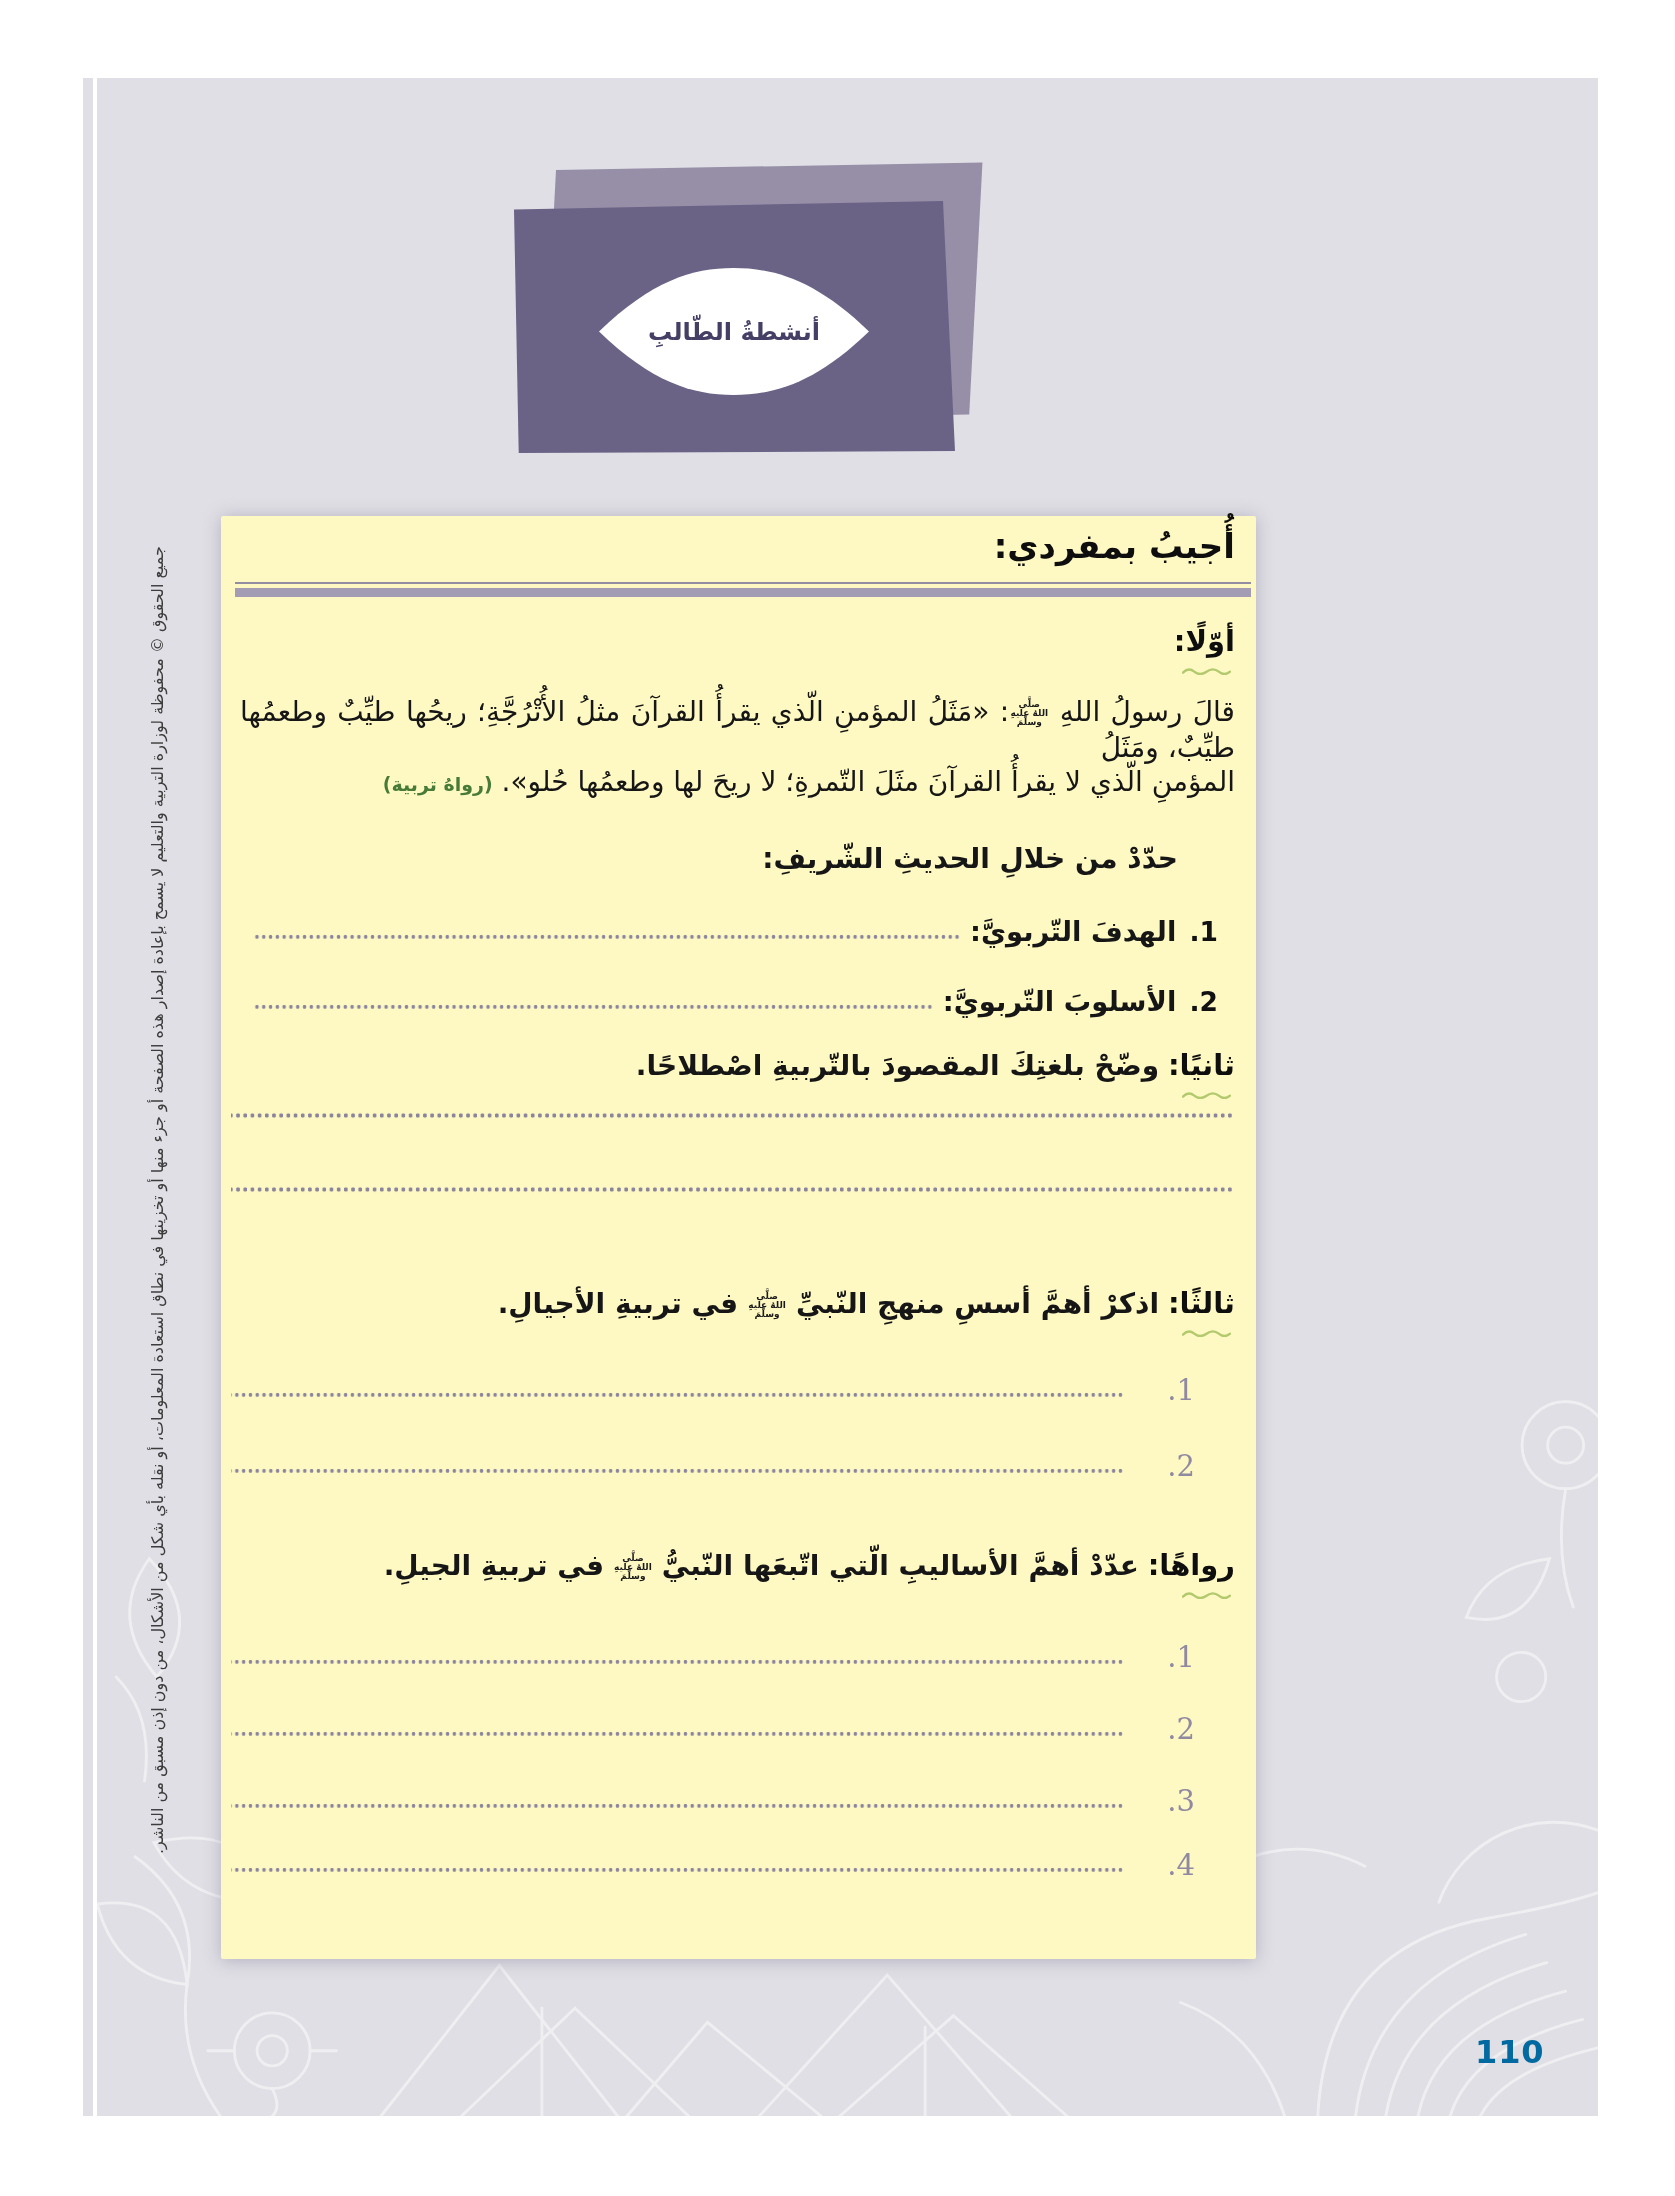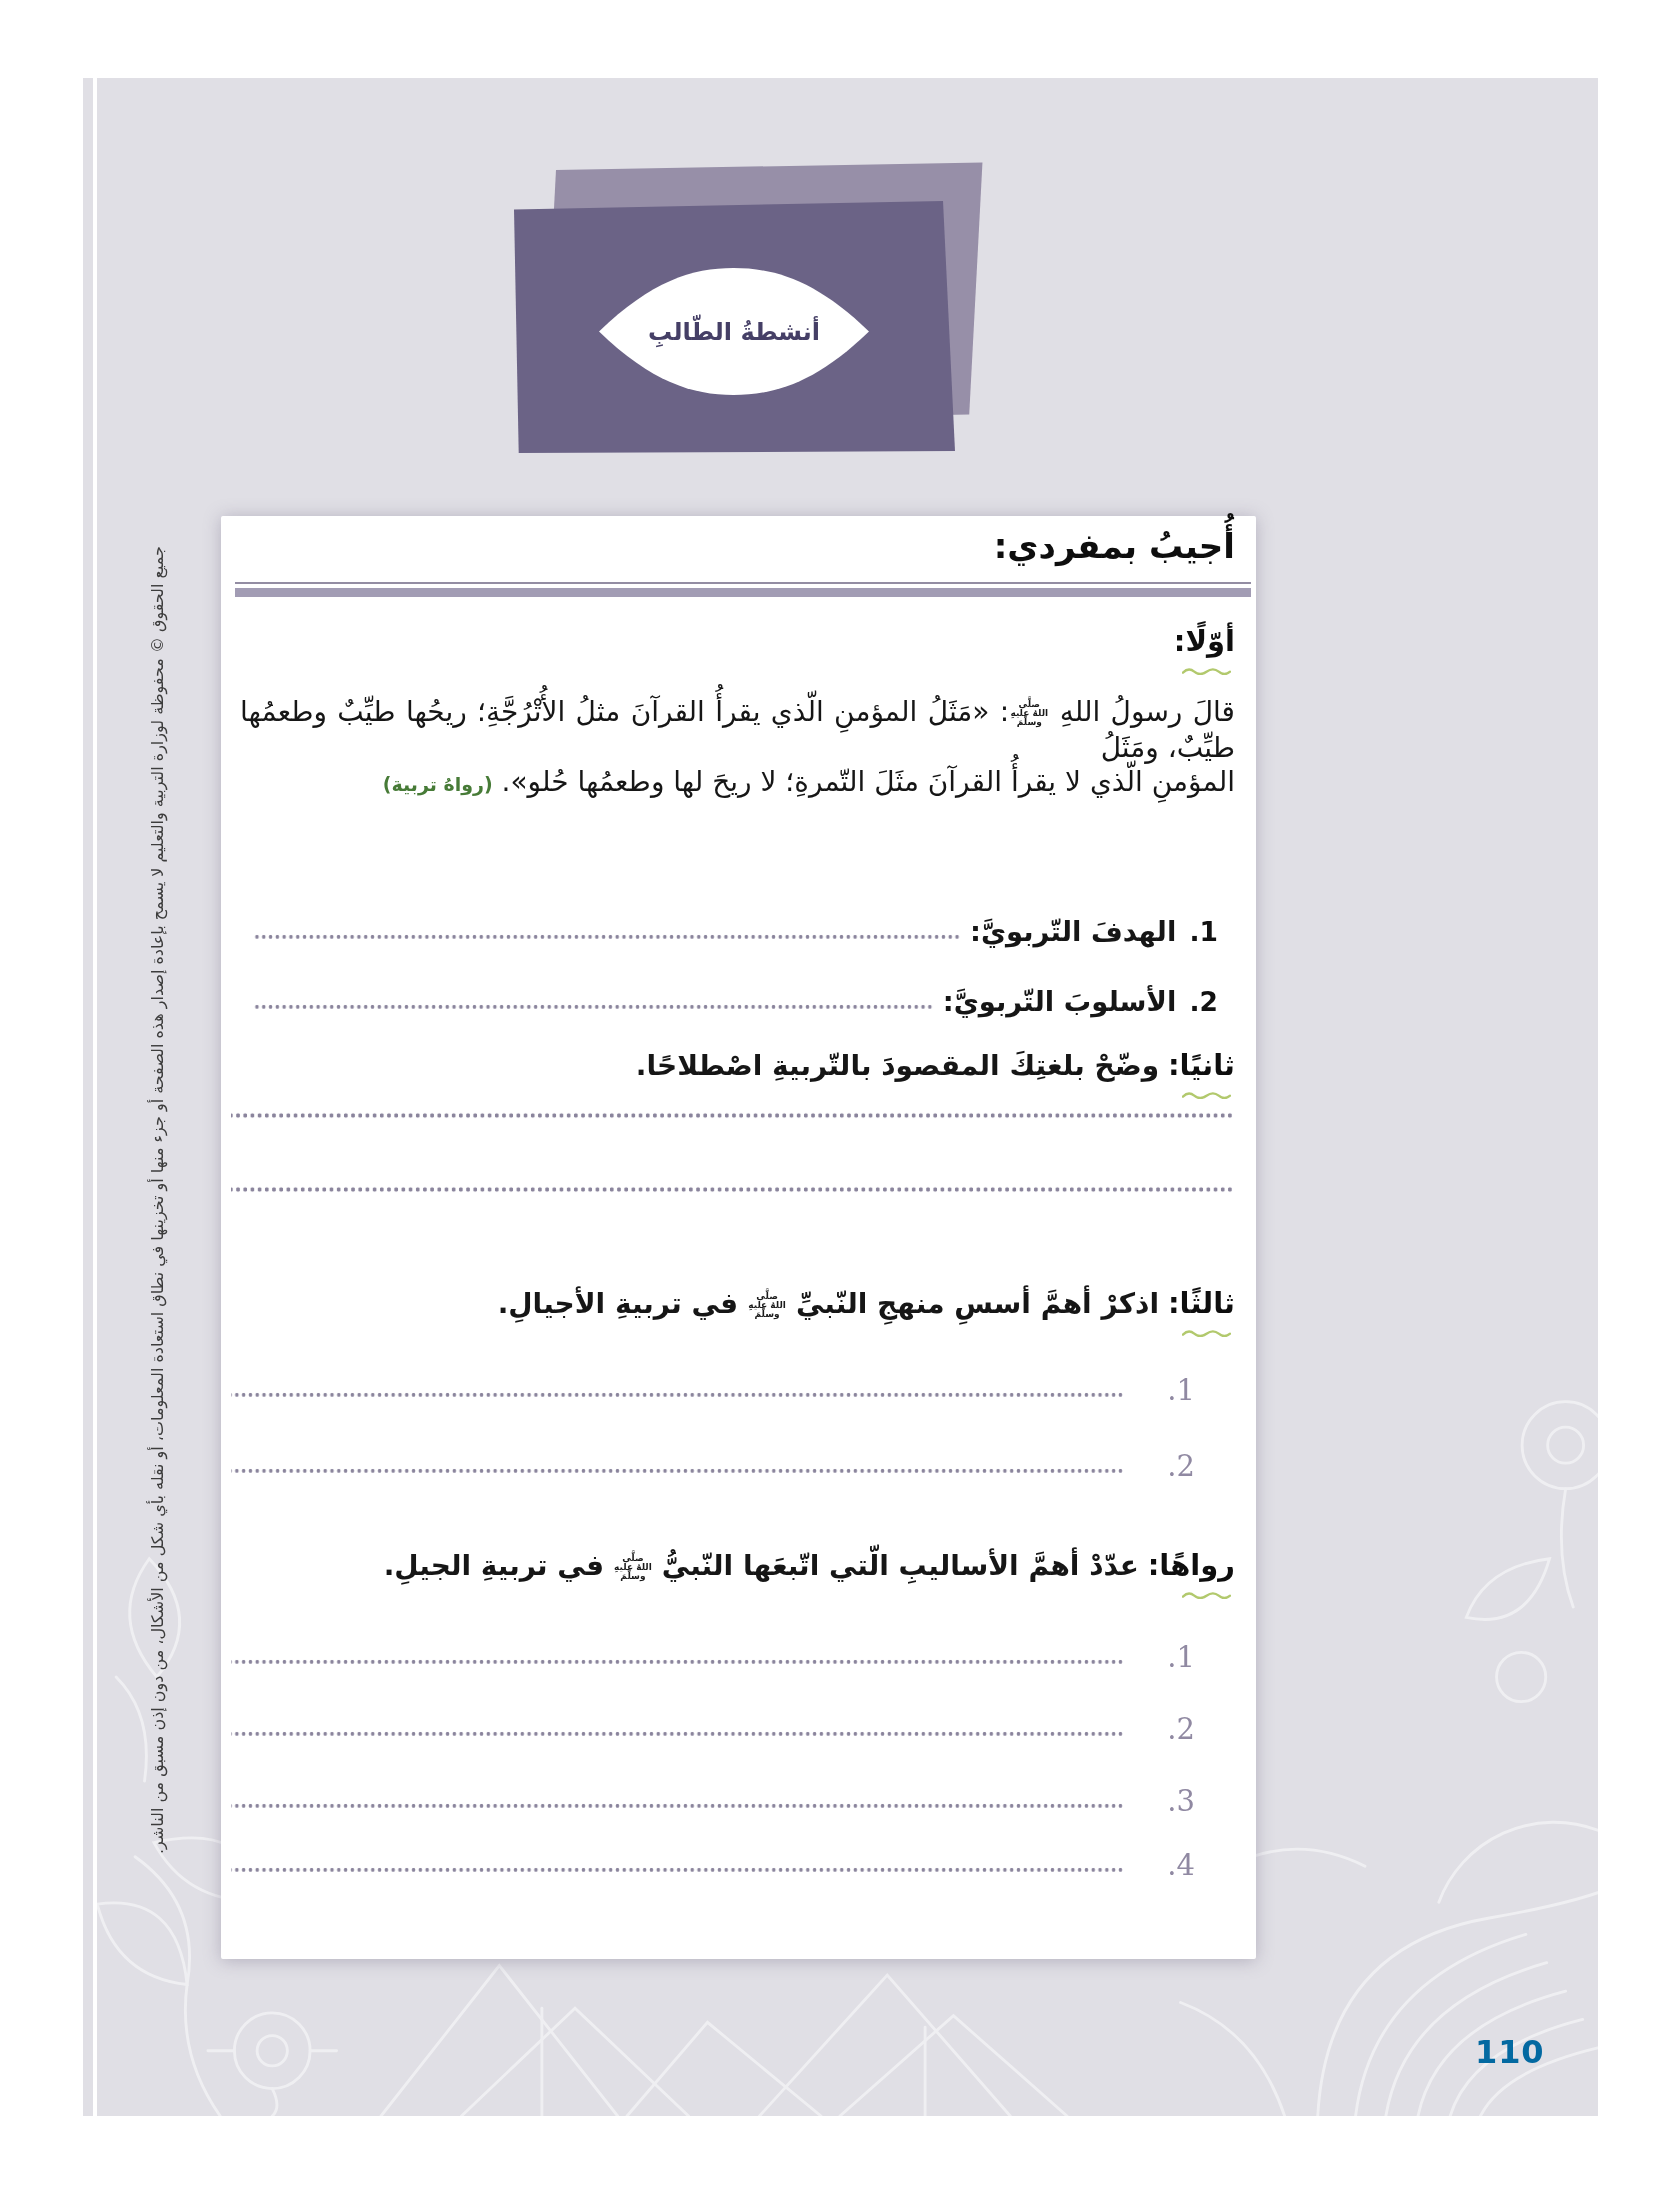--- a/index.html
+++ b/index.html
@@ -39,21 +39,21 @@
   }
   
   .copyright{
     position:absolute;left:60px;top:1036px;width:1136px;
     transform:translate(-50%,-50%) rotate(-90deg);
     font-size:16px;color:#3c3c3c;white-space:nowrap;text-align:center;direction:rtl;
   }
   
   .card{
     position:absolute;left:124px;top:438px;width:1035px;height:1443px;
-    background:#ffffff;border-radius:1.9px;
+    background:#fef9c3;border-radius:1.9px;
     box-shadow:0 1.9px 17px rgba(108,100,130,.38);
     direction:rtl;color:#161616;
   }
   .card .abs{position:absolute;}
   .card-title{
     top:9.5px;right:21px;left:21px;font-size:34px;font-weight:bold;color:#0e0e0e;
   }
   .rule-thin{top:66px;left:14px;right:4.7px;height:1.9px;background:#938da3;}
   .rule-thick{top:72px;left:14px;right:4.7px;height:8.5px;background:#a29cb4;}
   .kw-wrap{position:relative;display:inline-block;}
@@ -161,20 +161,23 @@
     </div>
     <div class="abs heading" style="top:106px">
       <span class="kw-wrap"><span class="kw">أوّلًا:</span><svg class="squig" width="49" height="9.5" viewBox="0 0 52 10">
             <path d="M1 7 Q7 1 13 6 T26 6 T39 6 T51 6" fill="none" stroke="#b2c96d" stroke-width="2.5" stroke-linecap="round"></path>
           </svg></span>
     </div>
     <div class="abs hadith" style="top:248px">
       <span>المؤمنِ الّذي لا يقرأُ القرآنَ مثَلَ التّمرةِ؛ لا ريحَ لها وطعمُها حُلو».</span>
       <span class="narrator">(رواهُ تربية)</span>
     </div>
+    <div class="abs heading" style="top:324px;right:78px">
+      <span class="ht">حدّدْ من خلالِ الحديثِ الشّريفِ:</span>
+    </div>
     <div class="abs ansrow" style="top:386px;right:38px;left:33px">
       <span class="num1">1.</span>
       <span class="lbl">الهدفَ التّربويَّ:</span>
       <span class="dots"></span>
     </div>
     <div class="abs ansrow" style="top:456px;right:38px;left:33px">
       <span class="num1">2.</span>
       <span class="lbl">الأسلوبَ التّربويَّ:</span>
       <span class="dots"></span>
     </div>

